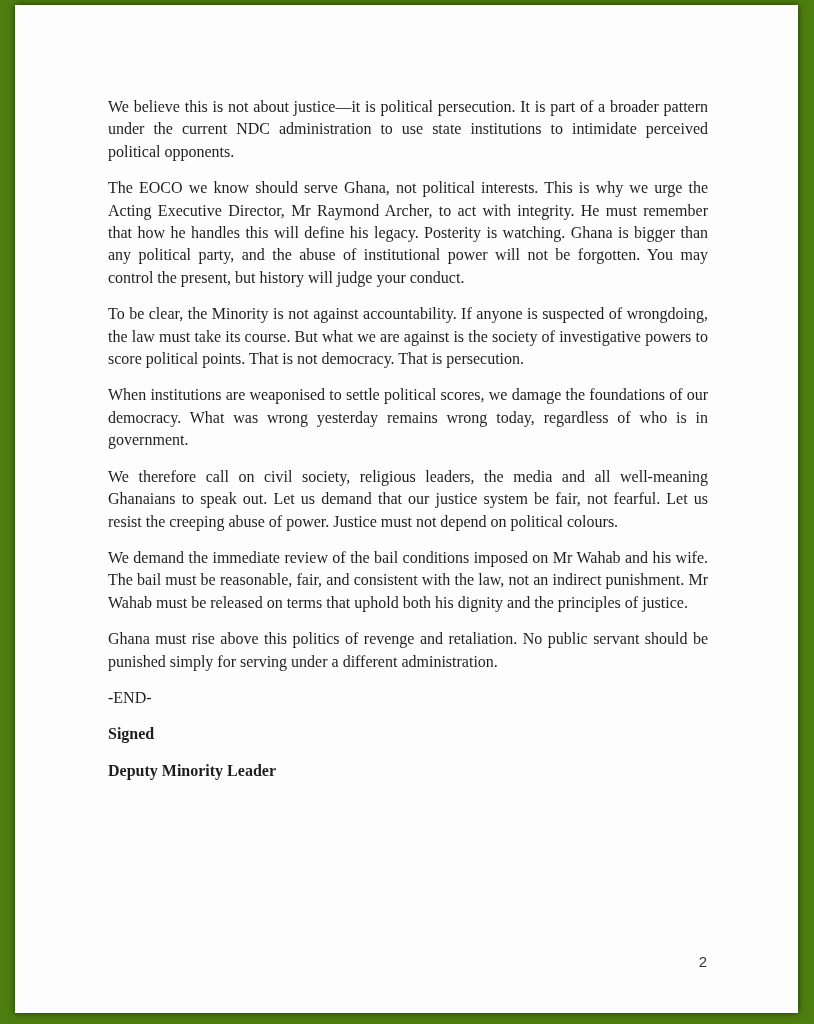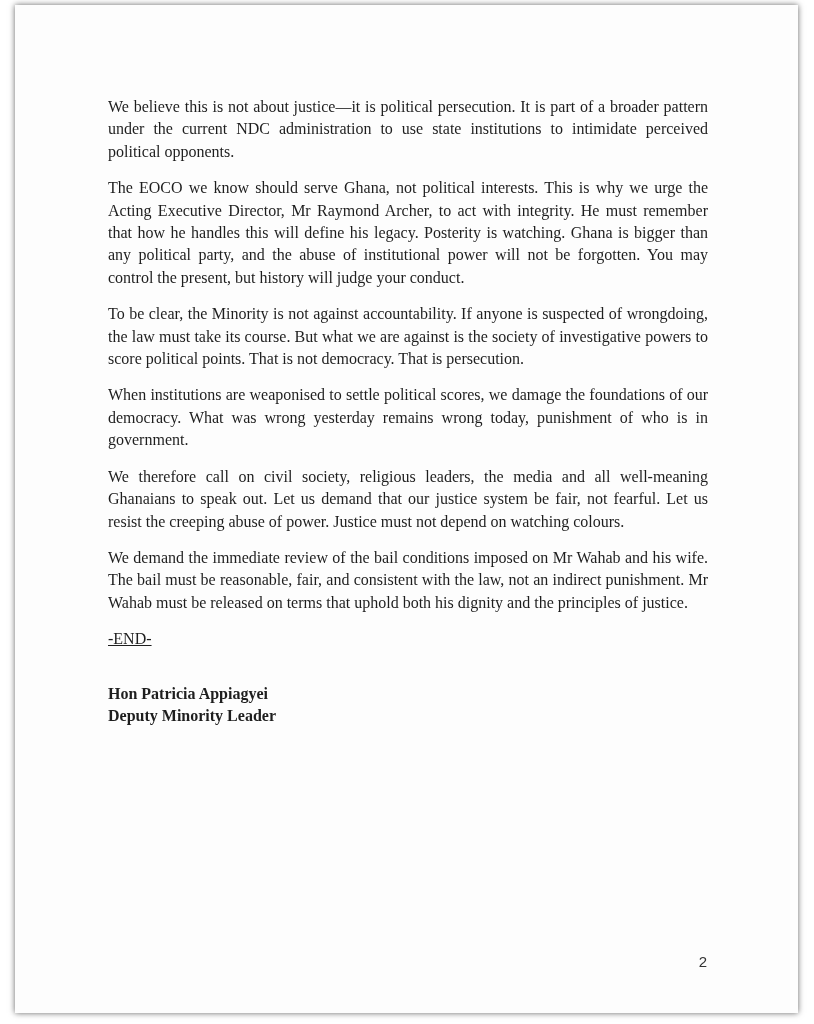--- a/index.html
+++ b/index.html
@@ -8,21 +8,21 @@
     background: #1e2021;
     width: 814px;
     height: 1024px;
     overflow: hidden;
     position: relative;
   }
   .canvas {
     position: relative;
     width: 814px;
     height: 1024px;
-    background: #ffffff;
+    background: #4d7c0f;
   }
   .paper {
     position: absolute;
     left: 15px;
     top: 5px;
     width: 783px;
     height: 1008px;
     background: #fdfdfd;
     box-shadow: 0 0 6px rgba(0,0,0,0.6);
   }
@@ -37,23 +37,22 @@
     color: #1e1e1e;
   }
   .para {
     margin: 0 0 14px 0;
     text-align: justify;
   }
   .para.bold {
     font-weight: normal;
   }
   .end-marker {
-    margin: 0 0 32px 0;
+    margin: 0 0 14px 0;
     text-align: left;
-    text-decoration: underline;
   }
   .signed-label {
     margin: 8px 0 14px 0;
     font-weight: bold;
     text-align: left;
   }
   .signature-block {
     margin: 8px 0 0 0;
     font-weight: bold;
     text-align: left;
@@ -76,33 +75,34 @@
 <div class="canvas">
   <div class="paper">
     <div class="content">
 
       <p class="para">We believe this is not about justice—it is political persecution. It is part of a broader pattern under the current NDC administration to use state institutions to intimidate perceived political opponents.</p>
 
       <p class="para">The EOCO we know should serve Ghana, not political interests. This is why we urge the Acting Executive Director, Mr Raymond Archer, to act with integrity. He must remember that how he handles this will define his legacy. Posterity is watching. Ghana is bigger than any political party, and the abuse of institutional power will not be forgotten. You may control the present, but history will judge your conduct.</p>
 
       <p class="para">To be clear, the Minority is not against accountability. If anyone is suspected of wrongdoing, the law must take its course. But what we are against is the society of investigative powers to score political points. That is not democracy. That is persecution.</p>
 
-      <p class="para">When institutions are weaponised to settle political scores, we damage the foundations of our democracy. What was wrong yesterday remains wrong today, punishment of who is in government.</p>
+      <p class="para">When institutions are weaponised to settle political scores, we damage the foundations of our democracy. What was wrong yesterday remains wrong today, regardless of who is in government.</p>
 
-      <p class="para">We therefore call on civil society, religious leaders, the media and all well-meaning Ghanaians to speak out. Let us demand that our justice system be fair, not fearful. Let us resist the creeping abuse of power. Justice must not depend on watching colours.</p>
+      <p class="para">We therefore call on civil society, religious leaders, the media and all well-meaning Ghanaians to speak out. Let us demand that our justice system be fair, not fearful. Let us resist the creeping abuse of power. Justice must not depend on political colours.</p>
 
       <p class="para bold">We demand the immediate review of the bail conditions imposed on Mr Wahab and his wife. The bail must be reasonable, fair, and consistent with the law, not an indirect punishment. Mr Wahab must be released on terms that uphold both his dignity and the principles of justice.</p>
 
+      <p class="para">Ghana must rise above this politics of revenge and retaliation. No public servant should be punished simply for serving under a different administration.</p>
 
 
       <p class="end-marker">-END-</p>
 
+      <p class="signed-label">Signed</p>
 
       <div class="signature-block">
-        <div>Hon Patricia Appiagyei</div>
         <div>Deputy Minority Leader</div>
       </div>
 
     </div>
 
     <div class="page-number">2</div>
   </div>
 </div>
 
 </body></html>

